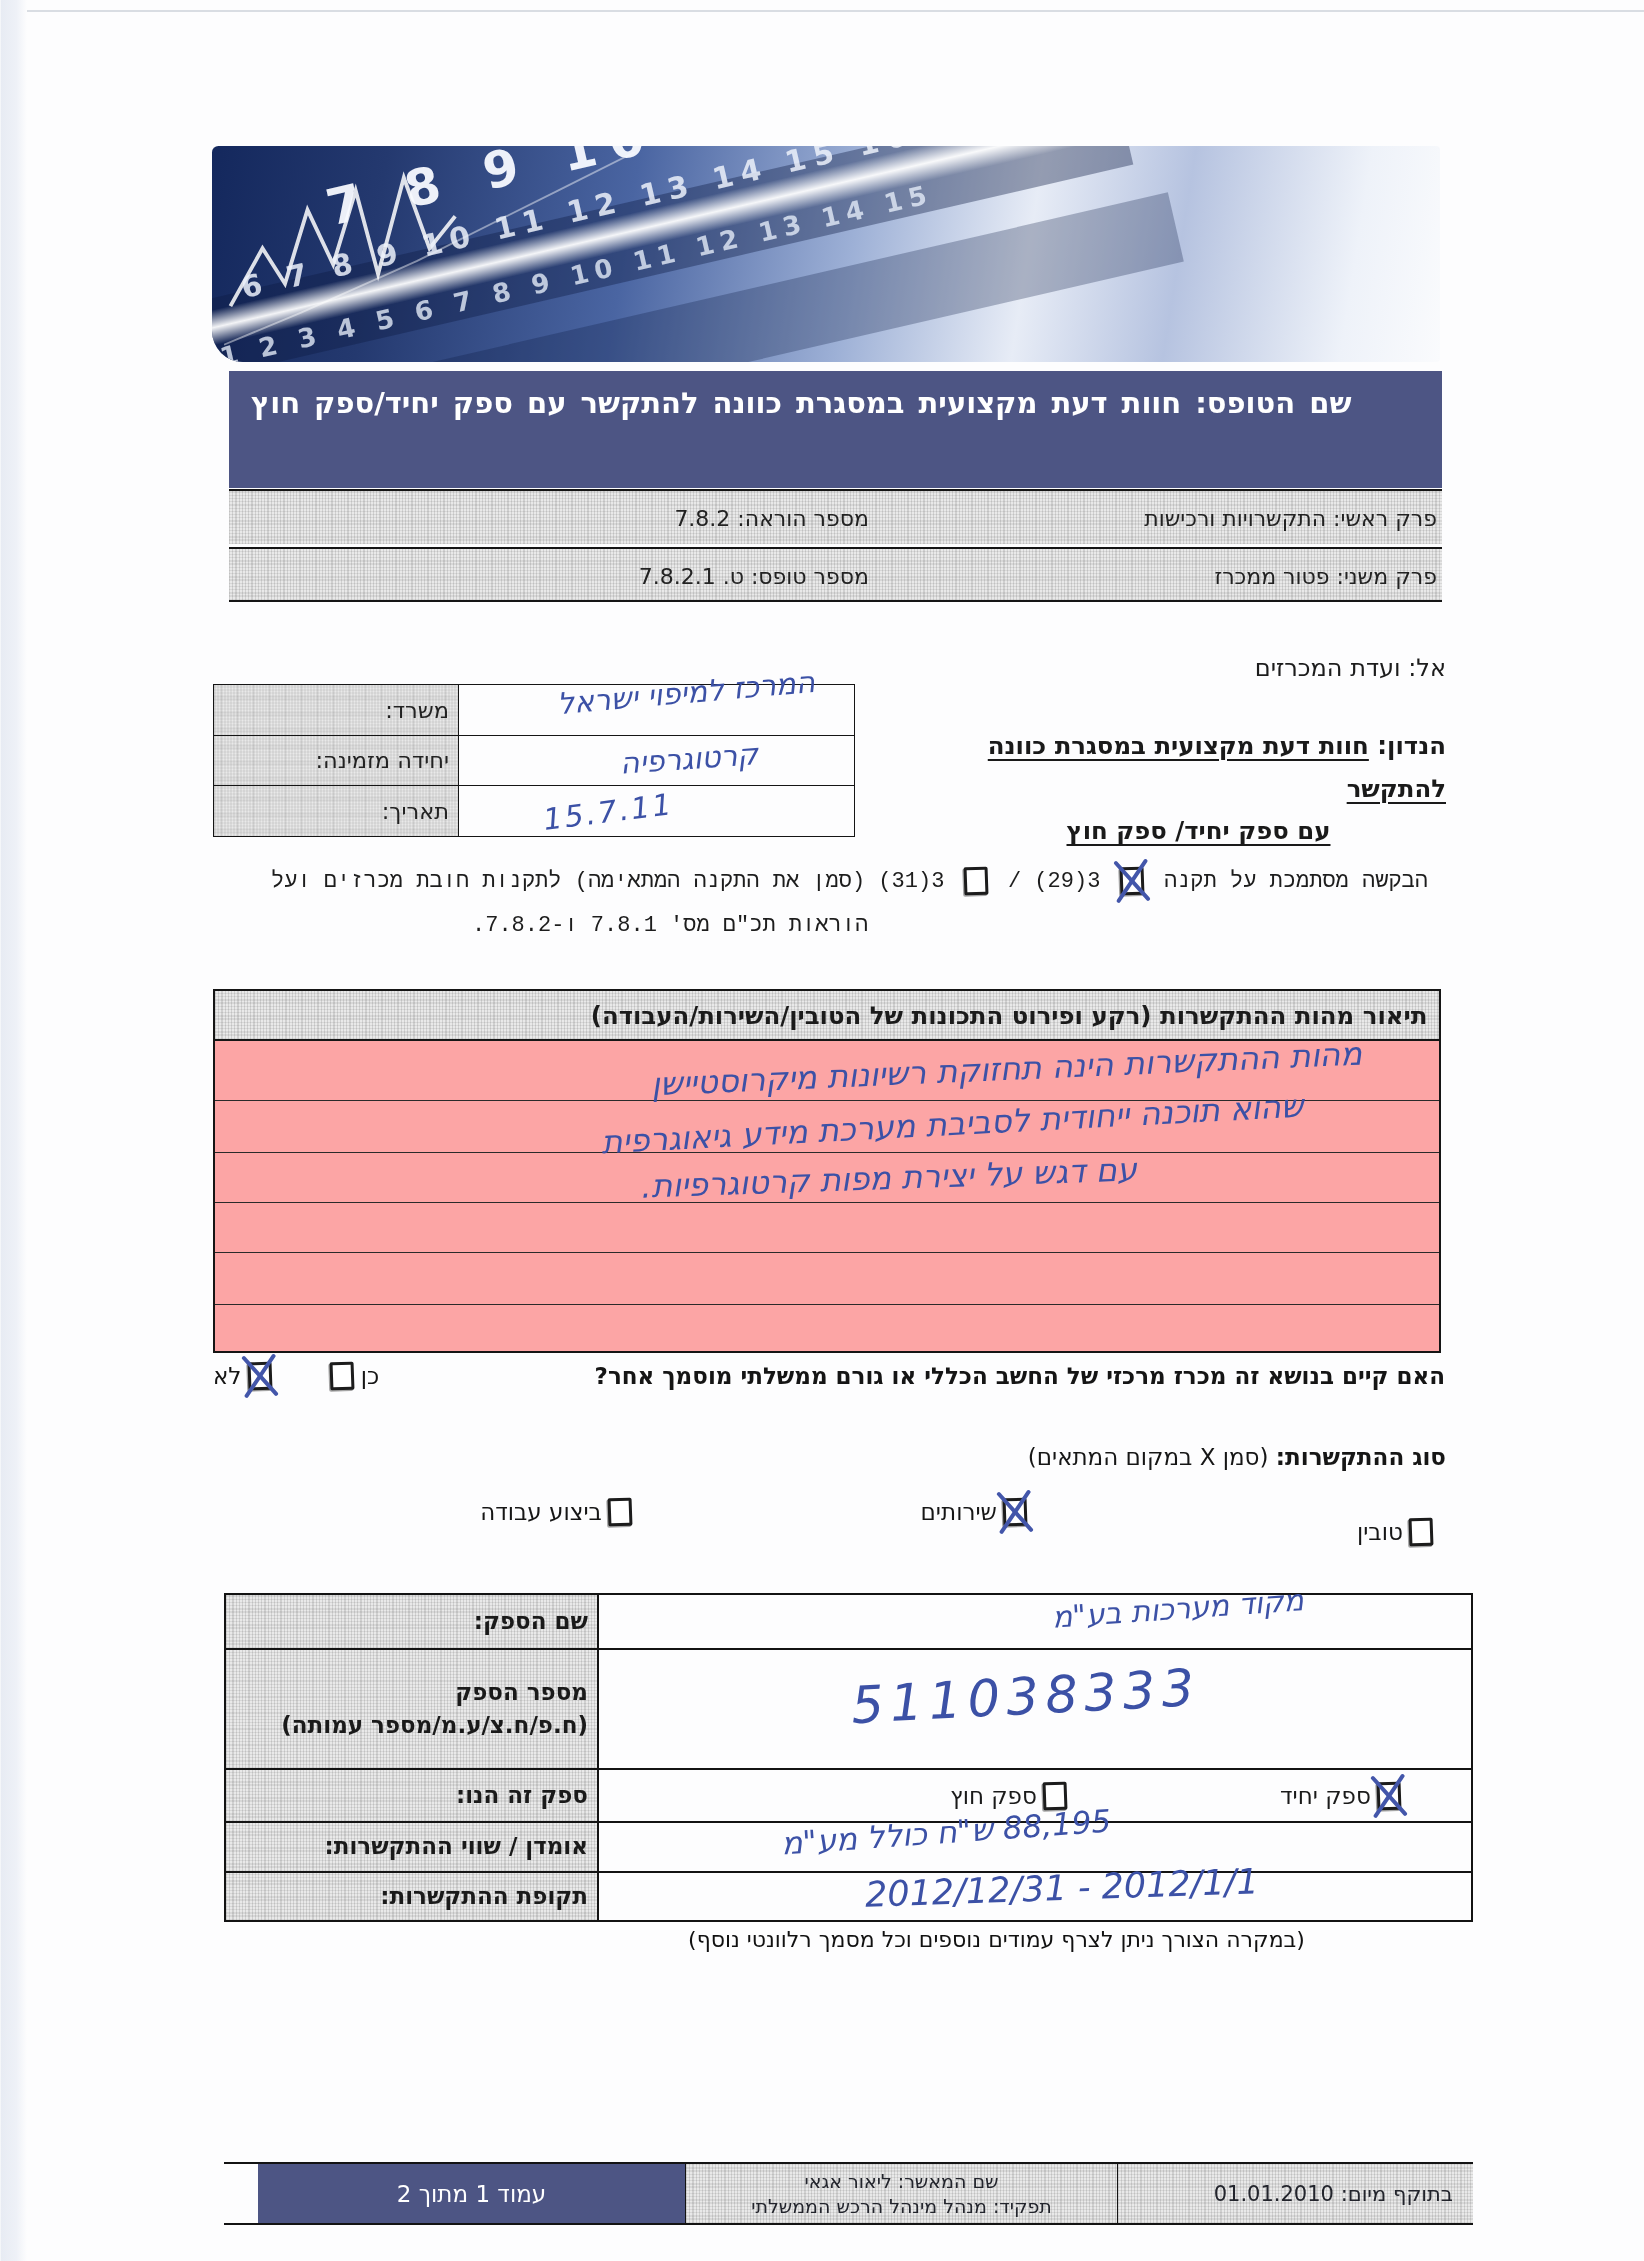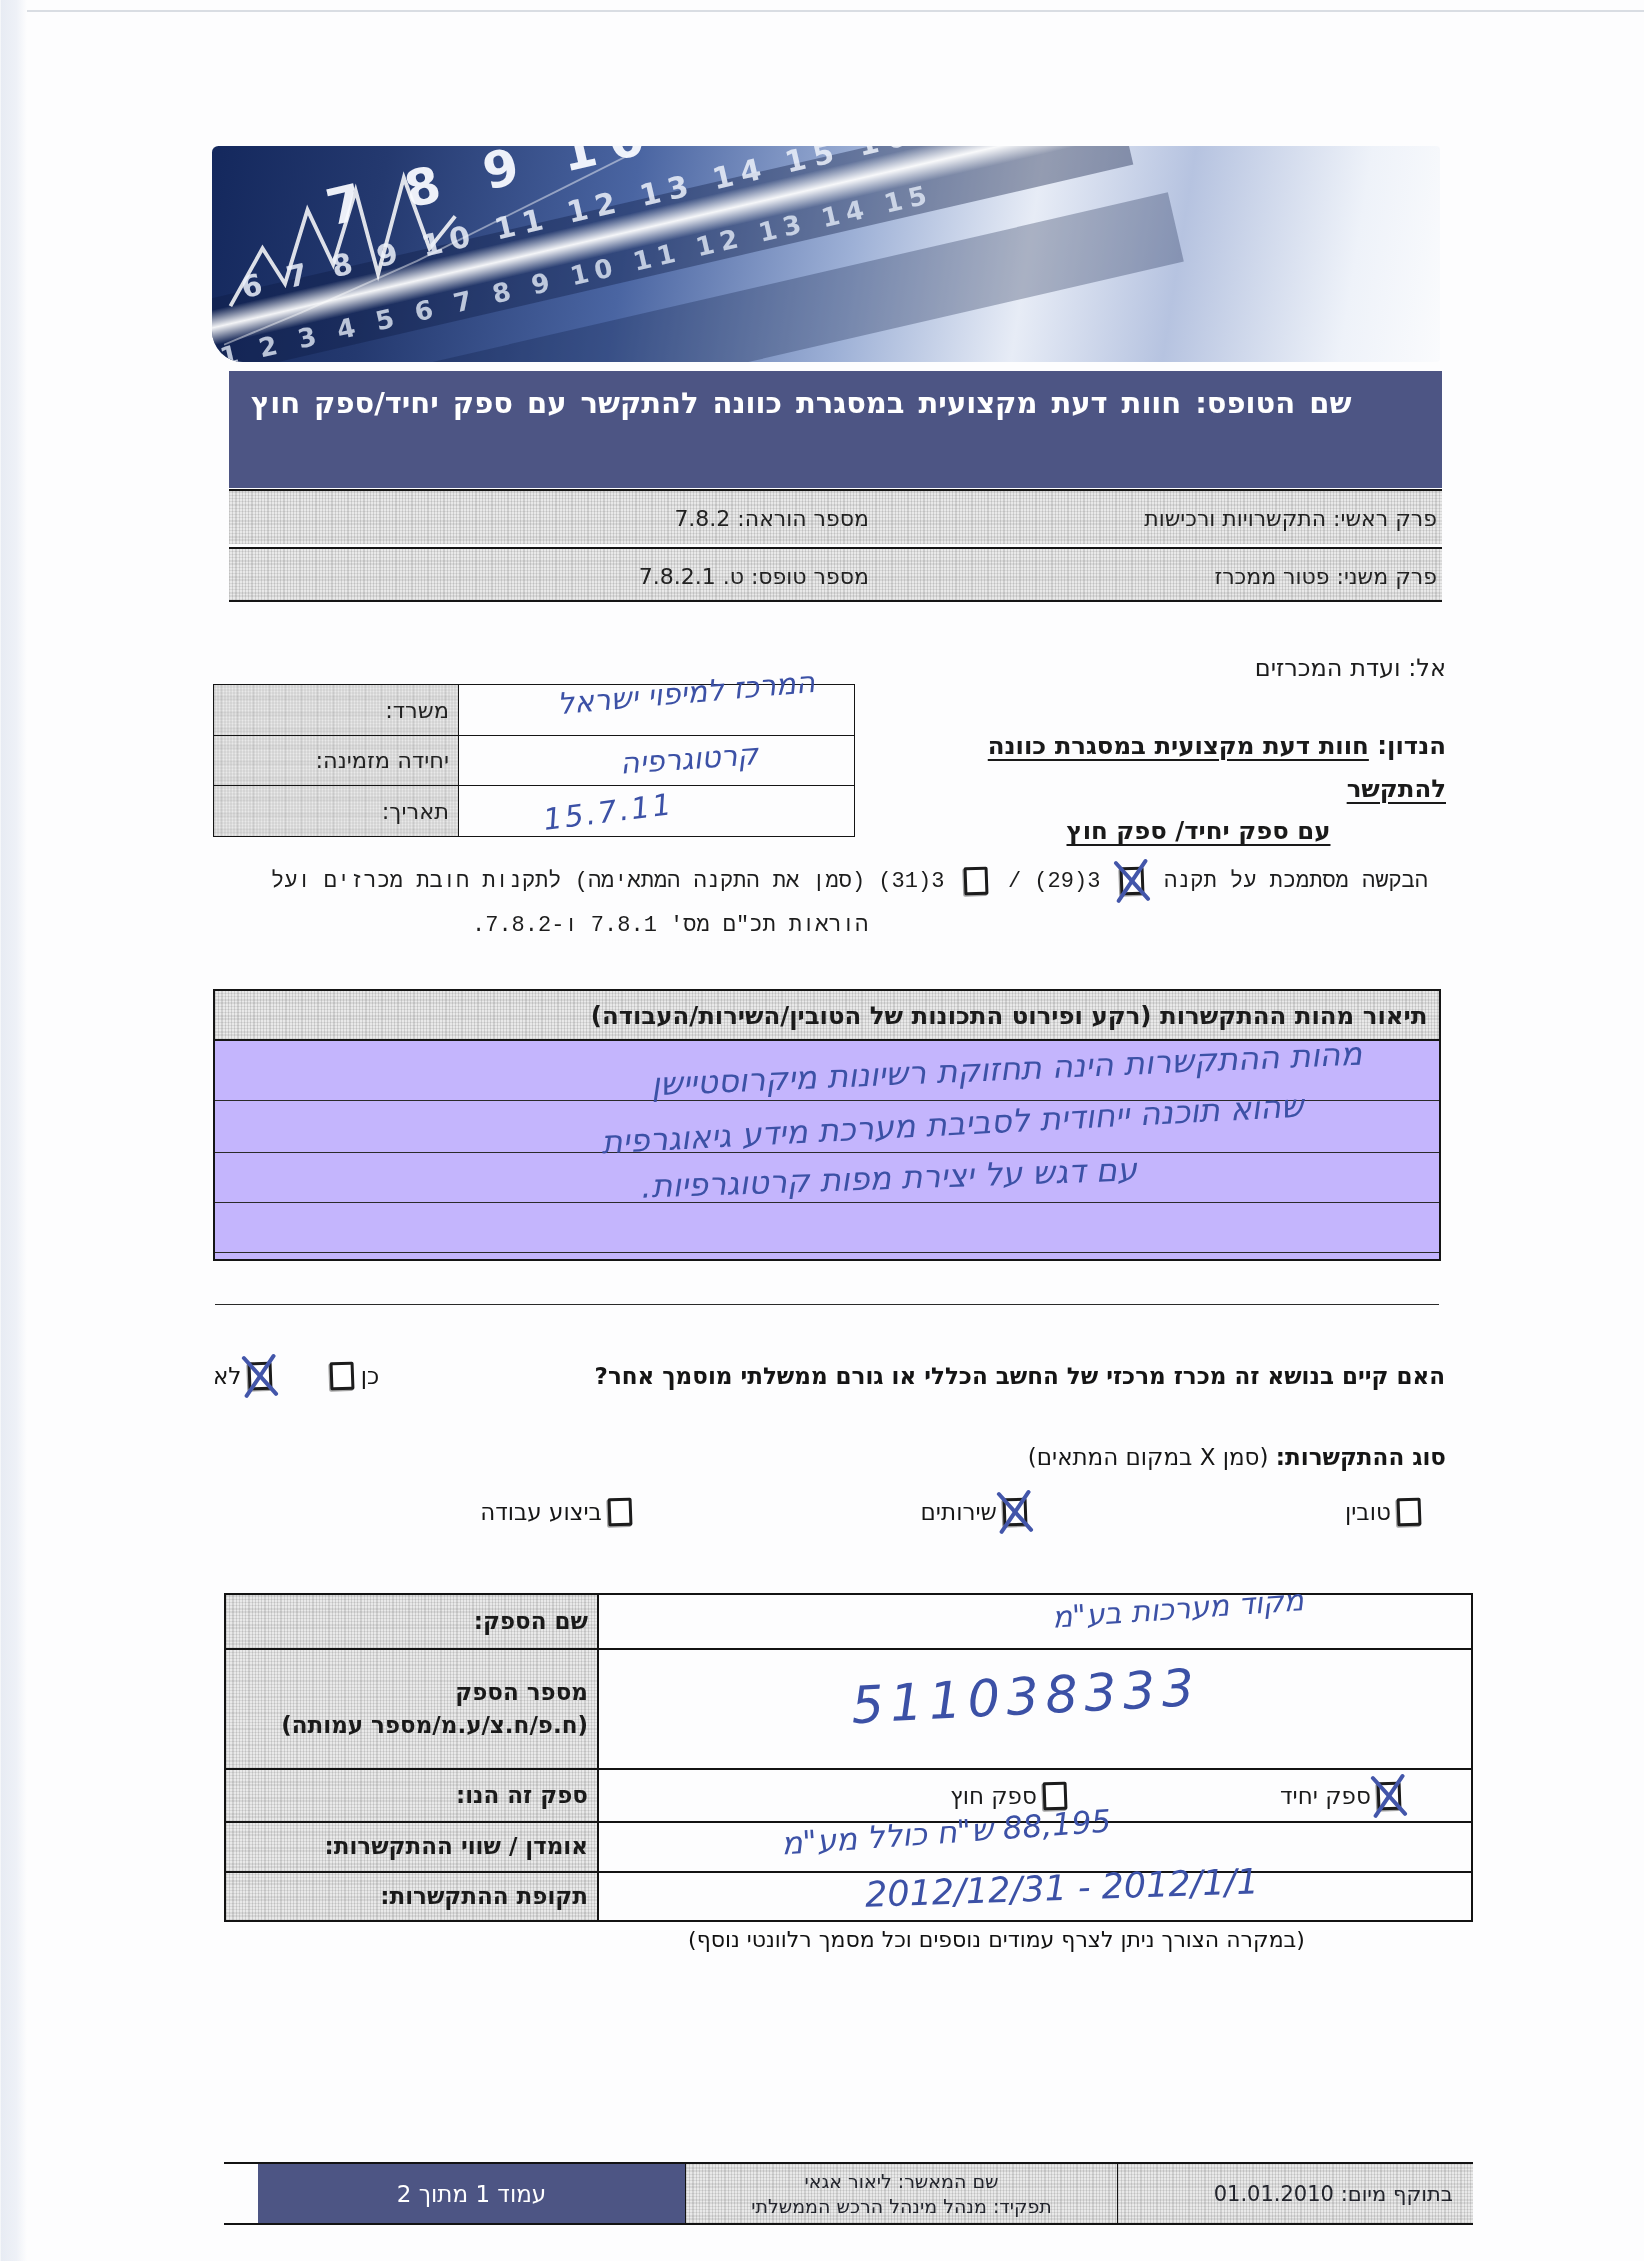--- a/index.html
+++ b/index.html
@@ -91,43 +91,43 @@
   .cbx{display:inline-block;position:relative;width:24.4px;height:28px;box-sizing:border-box;
     border:3.2px solid #1c1c1c;border-radius:1.9px;background:#fff;vertical-align:middle;
     margin:0 6.4px;transform:rotate(-2deg);box-shadow:-1.3px 1.3px 0 rgba(0,0,0,.35);}
   .xmark{position:absolute;inset:-6.4px;pointer-events:none;}
   .xmark::before,.xmark::after{content:"";position:absolute;left:50%;top:50%;width:3.9px;height:150%;
     background:#4356aa;border-radius:1.9px;}
   .xmark::before{transform:translate(-50%,-50%) rotate(36deg);}
   .xmark::after{transform:translate(-50%,-50%) rotate(-40deg);}
 
   
-  .descbox{position:absolute;left:213px;top:989px;width:1228px;height:272px;box-sizing:border-box;
-    border:2.6px solid #151515;background:#c4b5fd;}
+  .descbox{position:absolute;left:213px;top:989px;width:1228px;height:364px;box-sizing:border-box;
+    border:2.6px solid #151515;background:#fca5a5;}
   .descbox .head{height:50px;box-sizing:border-box;border-bottom:2.6px solid #151515;
     font-size:24.4px;font-weight:bold;color:#1b1b1b;text-align:right;padding:10.3px 11.6px 0 0;}
   .descbox .rule{position:absolute;left:0;right:0;height:1.3px;background:#2a2a2a;}
   .descbox .hw{position:absolute;font-size:32px;}
   .hw-d1{right:77px;top:59px;transform:rotate(-2.5deg);}
   .hw-d2{right:135px;top:114px;transform:rotate(-3deg);}
   .hw-d3{right:302px;top:168px;transform:rotate(-2deg);}
 
   
   .qrow{position:absolute;left:213px;top:1362px;width:1232px;display:flex;align-items:center;}
   .qrow .q{font-size:23px;font-weight:bold;color:#151515;}
   .qrow .sp{flex:1;}
   .qrow .opt{font-size:23px;color:#151515;display:flex;align-items:center;}
   .gap60{width:45px;}
 
   
   .typelabel{position:absolute;right:199px;top:1444px;font-size:23px;color:#161616;}
   .typelabel b{font-weight:bold;}
   .optsrow{position:absolute;left:213px;top:1498px;width:1232px;height:45px;font-size:23px;color:#161616;}
   .optsrow .grp{position:absolute;top:0;display:flex;align-items:center;white-space:nowrap;}
-  .grp.g1{right:17px;}
+  .grp.g1{right:5px;margin-top:20px;}
   .grp.g2{right:411px;justify-content:center;}
   .grp.g3{right:806px;}
 
   
   table.suptbl{position:absolute;left:224px;top:1593px;width:1249px;border-collapse:collapse;table-layout:fixed;}
   table.suptbl td{border:2.6px solid #131313;box-sizing:border-box;font-size:23px;color:#1a1a1a;}
   table.suptbl td.lbl{width:373px;font-weight:bold;text-align:right;padding:6.4px 9px;line-height:1.45;}
   table.suptbl td.val{position:relative;}
   tr.rw1 td{height:55px;}
   tr.rw2 td{height:120px;}

